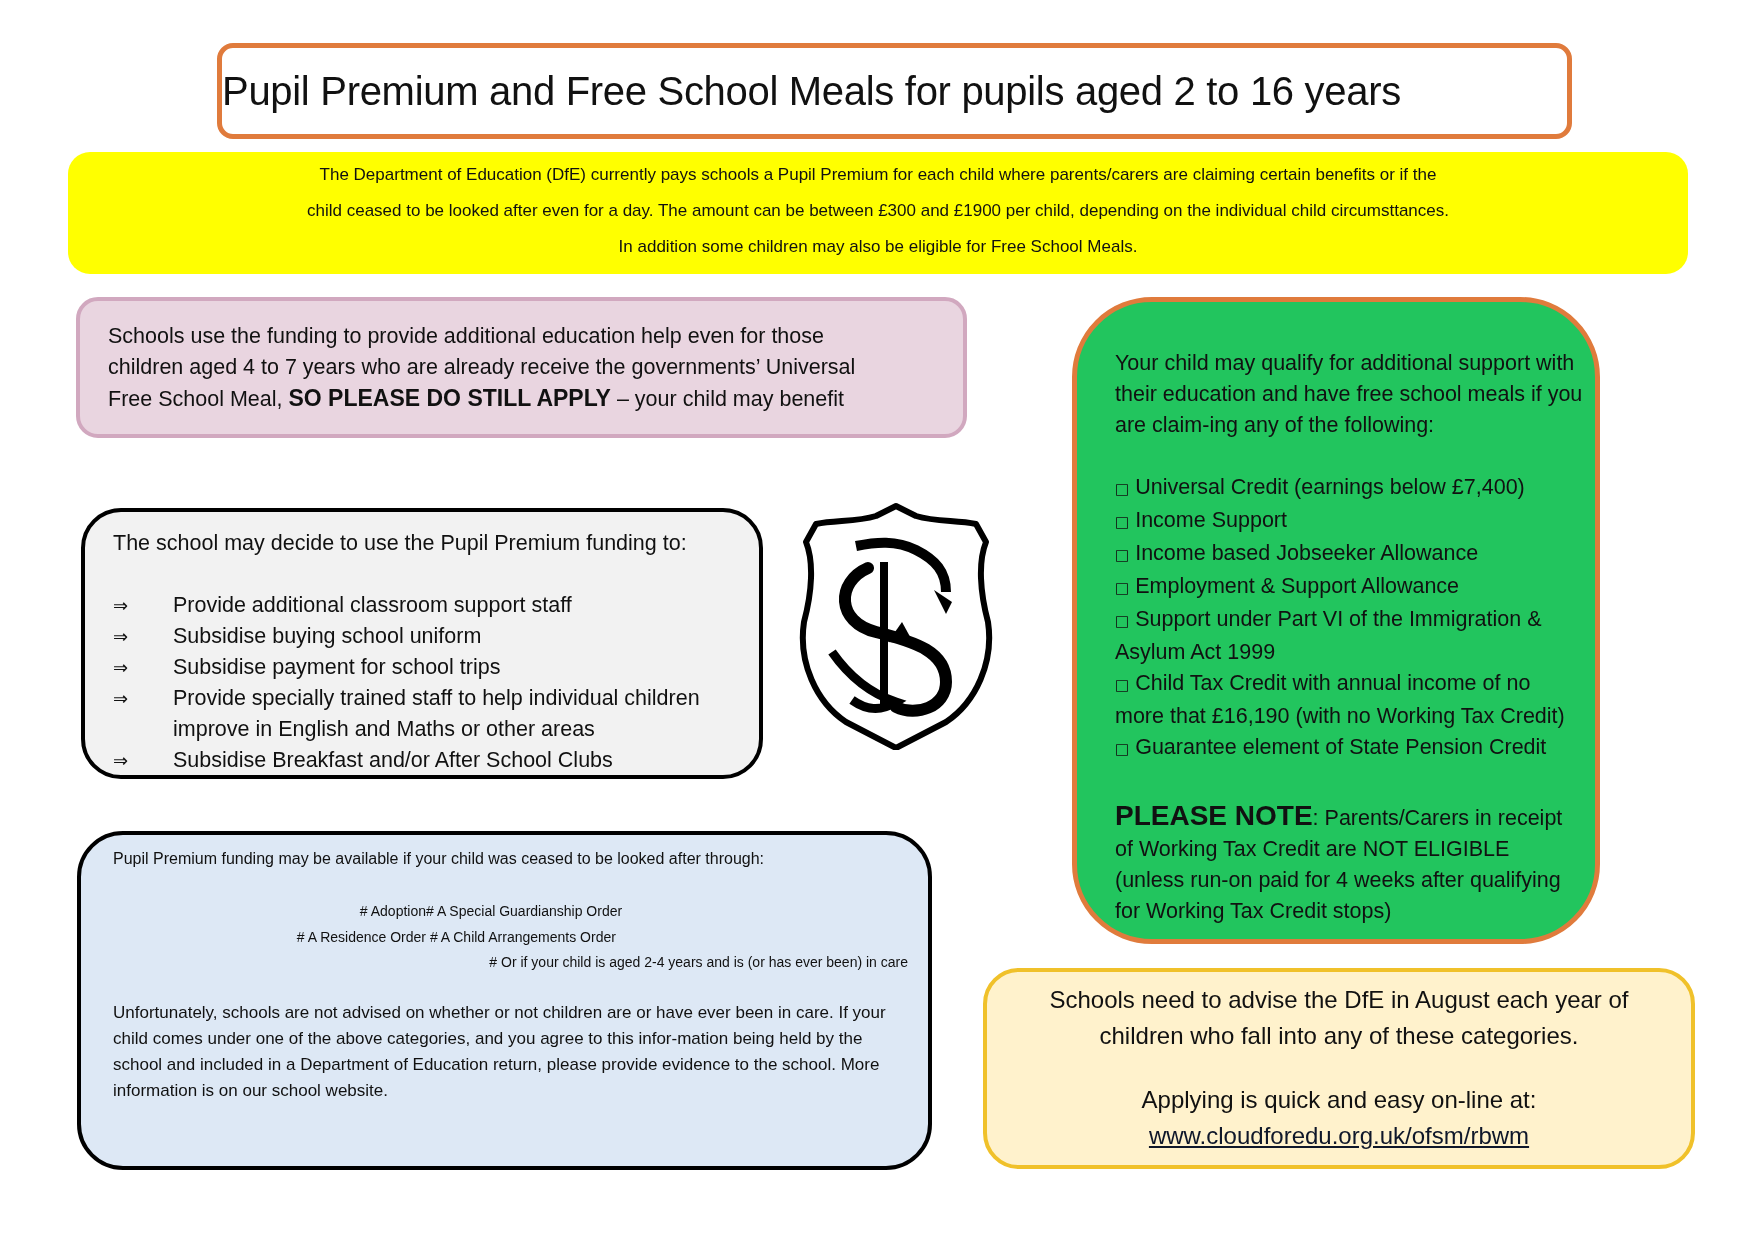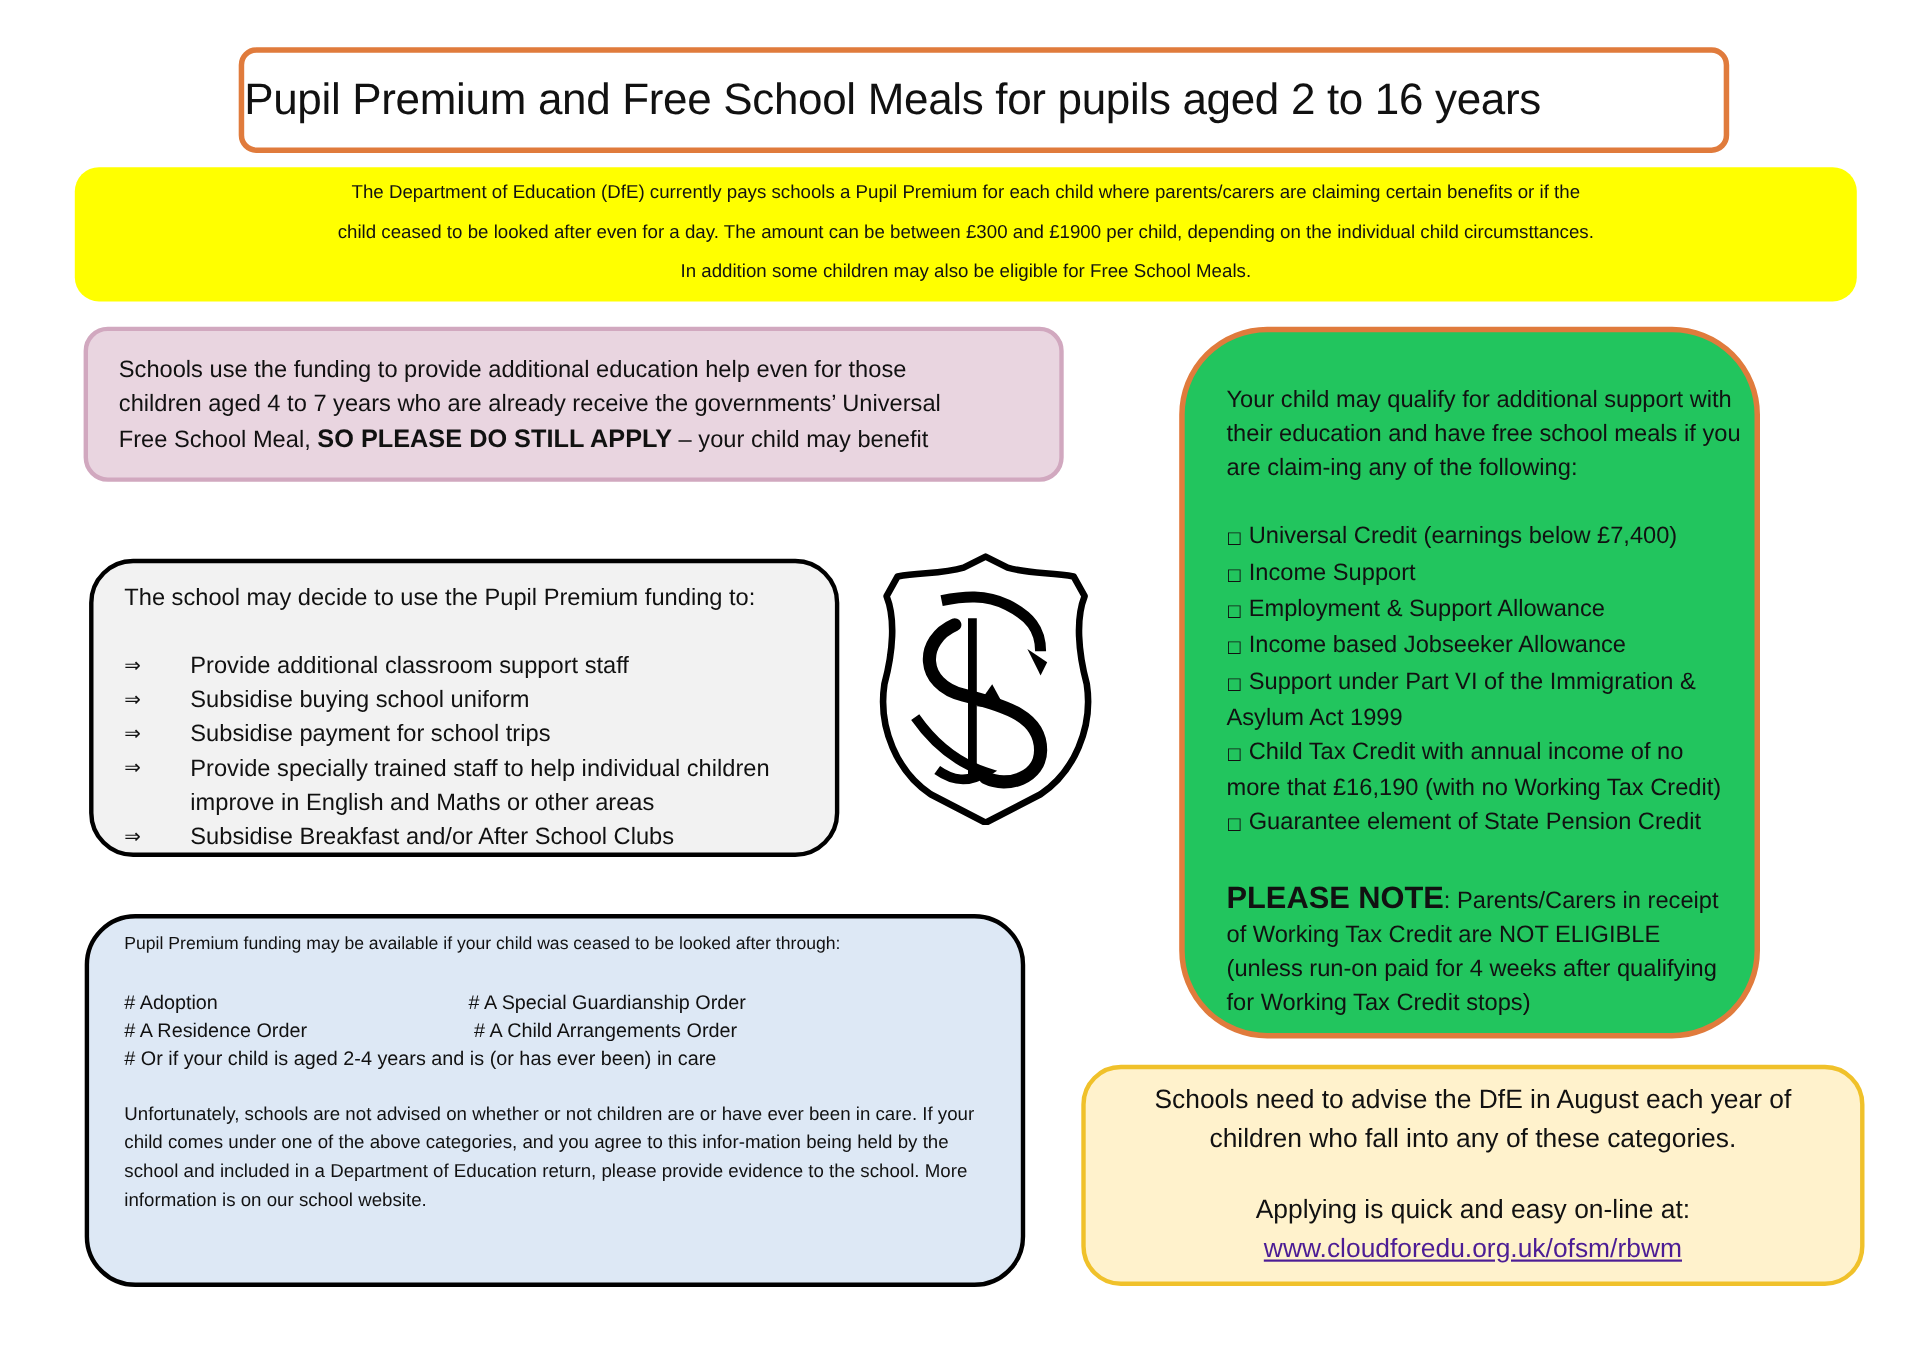--- a/index.html
+++ b/index.html
@@ -48,32 +48,32 @@
   #orange-box .gap { height: 31px; }
   #orange-box .note-label { font-weight: bold; font-size: 28px; }
   .check-item .box-glyph { font-family: "DejaVu Sans", sans-serif; font-size: 15px; margin-right: 6px; }
 
   #blue-box {
     left: 77px; top: 831px; width: 855px; height: 339px;
     background: #dde8f5; border: 4px solid #000; border-radius: 46px;
     padding: 8px 20px 0 32px;
   }
   #blue-box .lead { font-size: 16px; line-height: 31px; }
-  #blue-box .orders { font-size: 18px; line-height: 25.5px; margin-top: 25px; }
+  #blue-box .orders { font-size: 14px; line-height: 25.5px; margin-top: 25px; text-align: right; }
   .order-row { display: flex; }
   .order-row .col1 { width: 313px; }
   #blue-box .para { font-size: 17px; line-height: 26px; margin-top: 24px; }
 
   #gold-box {
     left: 983px; top: 968px; width: 712px; height: 201px;
     background: #fff2cc; border: 4px solid #f0c12a; border-radius: 36px;
     text-align: center; font-size: 24px; line-height: 36px; padding-top: 10px;
   }
   #gold-box .gap { height: 28px; }
-  #gold-box a { color: #4c1d95; text-decoration: underline; }
+  #gold-box a { color: #0f172a; text-decoration: underline; }
 </style>
 </head>
 <body>
 
 <div id="title-box" class="box">
   <h1>Pupil Premium and Free School Meals for pupils aged 2 to 16 years</h1>
 </div>
 
 <div id="intro-box" class="box">
   <div>The Department of Education (DfE) currently pays schools a Pupil Premium for each child where parents/carers are claiming certain benefits or if the</div>
@@ -121,22 +121,22 @@
     <path d="M36 150 C50 170 70 190 100 200 C84 210 70 208 56 198" fill="none" stroke="#000" stroke-width="9"></path>
     <path d="M92 140 L106 120 L118 142 Z" fill="#000"></path>
   </svg>
 </div>
 
 <div id="orange-box" class="box">
   <div>Your child may qualify for additional support with their education and have free school meals if you are claim-ing any of the following:</div>
   <div class="gap"></div>
   <div class="check-item"><span class="box-glyph">□</span><span>Universal Credit (earnings below £7,400)</span></div>
   <div class="check-item"><span class="box-glyph">□</span><span>Income Support</span></div>
+  <div class="check-item"><span class="box-glyph">□</span><span>Income based Jobseeker Allowance</span></div>
   <div class="check-item"><span class="box-glyph">□</span><span>Employment &amp; Support Allowance</span></div>
-  <div class="check-item"><span class="box-glyph">□</span><span>Income based Jobseeker Allowance</span></div>
   <div class="check-item"><span class="box-glyph">□</span><span>Support under Part VI of the Immigration &amp; Asylum Act 1999</span></div>
   <div class="check-item"><span class="box-glyph">□</span><span>Child Tax Credit with annual income of no more that £16,190 (with no Working Tax Credit)</span></div>
   <div class="check-item"><span class="box-glyph">□</span><span>Guarantee element of State Pension Credit</span></div>
   <div class="gap"></div>
   <div style="margin-top:4px;"><span class="note-label">PLEASE NOTE</span><span>: Parents/Carers in receipt of Working Tax Credit are NOT ELIGIBLE (unless run-on paid for 4 weeks after qualifying for Working Tax Credit stops)</span></div>
 </div>
 
 <div id="blue-box" class="box">
   <div class="lead">Pupil Premium funding may be available if your child was ceased to be looked after through:</div>
   <div class="orders">

